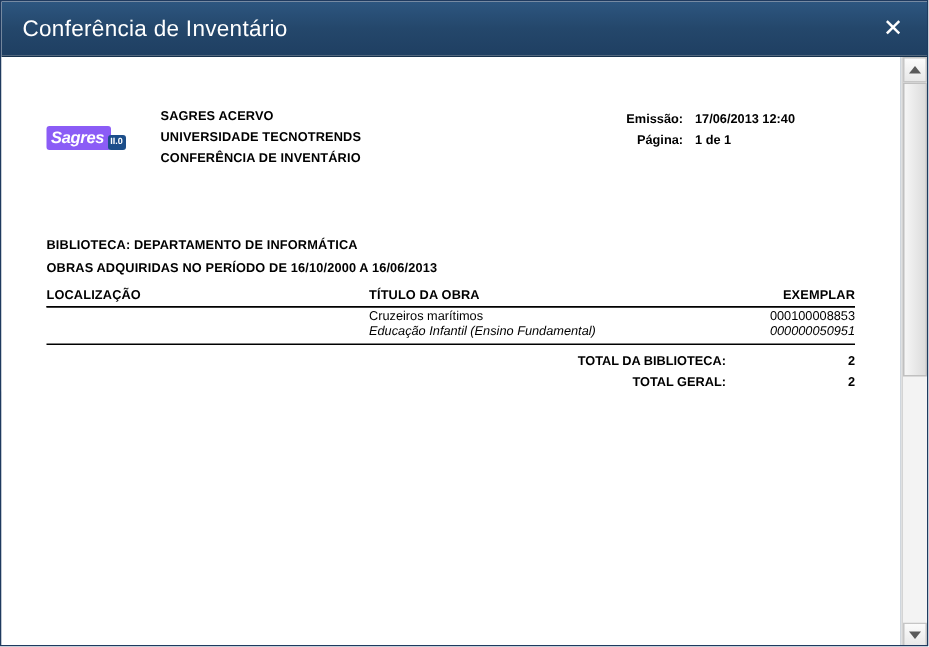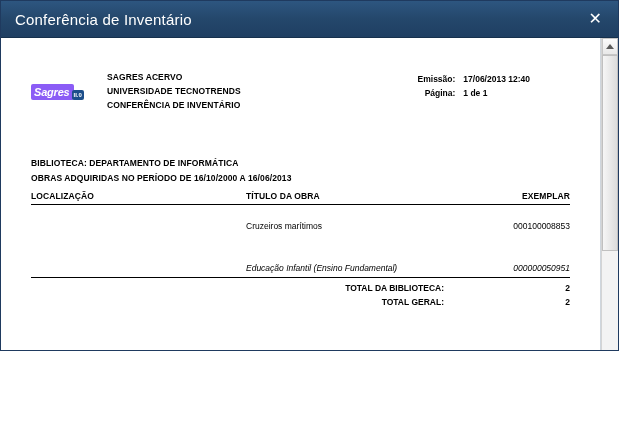--- a/index.html
+++ b/index.html
@@ -5,21 +5,21 @@
   * { box-sizing: border-box; }
   html, body {
     margin: 0; padding: 0;
     width: 619px; height: 431px;
     overflow: hidden;
     font-family: "Liberation Sans", sans-serif;
     background: #ffffff;
   }
   .window {
     position: relative;
-    width: 619px; height: 351px;
+    width: 619px; height: 431px;
     background: #ffffff;
     border: 1px solid #1f3a5f;
     overflow: hidden;
   }
   
   .titlebar {
     height: 37px;
     background: linear-gradient(to bottom, #2d5680 0%, #24476b 50%, #1f3f62 100%);
     display: flex;
     align-items: center;
@@ -144,39 +144,38 @@
     font-weight: bold;
     font-size: 8.5px;
     padding: 1px 0 3px 0;
     border-bottom: 1.4px solid #000;
     letter-spacing: .1px;
   }
   table.rep th.col-loc { width: 215px; }
   table.rep th.col-tit { width: auto; }
   table.rep th.col-exe { width: 86px; text-align: right; }
   table.rep td {
-    padding: 16px 0;
+    padding: 0 0;
     font-size: 8.5px;
     vertical-align: top;
   }
   table.rep td.col-exe { text-align: right; }
   tr.last-data td { padding-bottom: 3px; font-style: italic; }
   .rule {
     border-top: 1.2px solid #000;
     margin-top: 1px;
   }
   .totals {
     margin-top: 3px;
     font-size: 8.5px;
   }
   .totals .trow {
     display: flex;
     justify-content: flex-end;
     line-height: 14px;
-    gap: 40px;
   }
   .totals .tlabel {
     font-weight: bold;
     text-align: right;
   }
   .totals .tval {
     font-weight: bold;
     width: 86px;
     text-align: right;
   }

